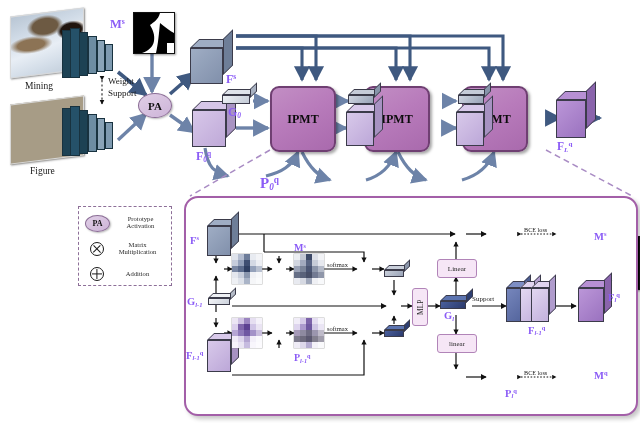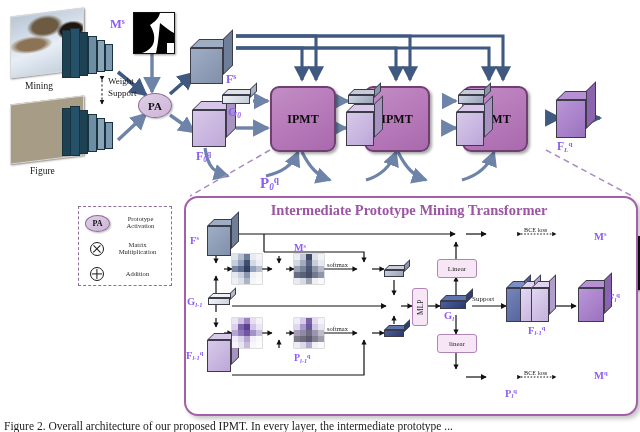--- a/index.html
+++ b/index.html
@@ -355,21 +355,20 @@
     <div class="legend-row" style="margin:4px 0 0 0;height:20px;">
       <div class="op-circ op-add" style="width:12px;height:12px;margin-left:11px;"></div>
       <div class="legend-txt" style="flex:1;font-size:6.6px;">
         <div>Addition</div>
       </div>
     </div>
   </div>
 
   <div class="abs panel" style="left:184px;top:196px;width:450px;height:216px;"></div>
 
-  <div class="abs panel-title" style="left:194px;top:202px;width:430px;font-size:14.5px;">Intermediate Prototype Mining Transformer</div>
 
   <svg class="arrows" viewBox="0 0 640 432">
 
     <path d="M232,234 L450,234" stroke="#111" stroke-width="1.2" fill="none"></path>
     <path d="M450,234 L455,234" stroke="#111" stroke-width="1.2" fill="none" marker-end="url(#ahB)"></path>
 
     <path d="M216,248 L216,263" stroke="#111" stroke-width="1.2" fill="none" marker-end="url(#ahBs)"></path>
 
     <path d="M216,312 L216,276" stroke="#111" stroke-width="1.2" fill="none" marker-end="url(#ahBs)"></path>
 
@@ -653,15 +652,14 @@
 
   <div class="slab" style="left:578px;top:288px;width:26px;height:34px;">
     <div class="top" style="left:0;top:-8px;width:26px;height:8px;background:#b790d4;transform:skewX(-46deg);transform-origin:bottom left;"></div>
     <div class="side" style="left:26px;top:-8px;width:8px;height:34px;background:#8a64ac;transform:skewY(-44deg);transform-origin:top left;"></div>
     <div class="front" style="background:linear-gradient(135deg,#bb96d8,#9a72bf);"></div>
   </div>
   <div class="abs lbl" style="left:608px;top:292px;font-size:10.5px;">
     <span>F</span><span class="sub">l</span><span class="sup">q</span>
   </div>
 
-  <div class="abs caption" style="left:4px;top:420px;width:636px;font-size:11.5px;overflow:hidden;white-space:nowrap;">Figure 2.  Overall architecture of our proposed IPMT. In every layer, the intermediate prototype ...</div>
 
 </div>
 
 </body></html>

